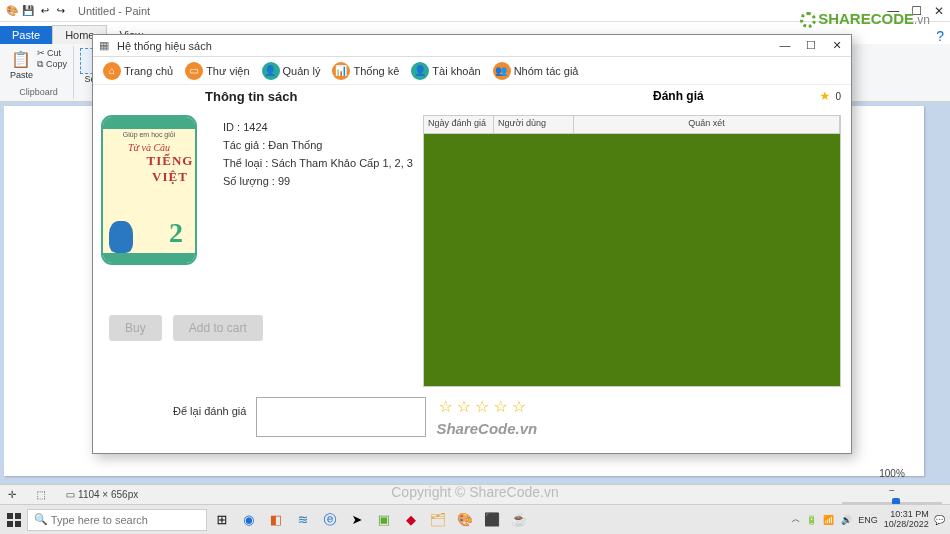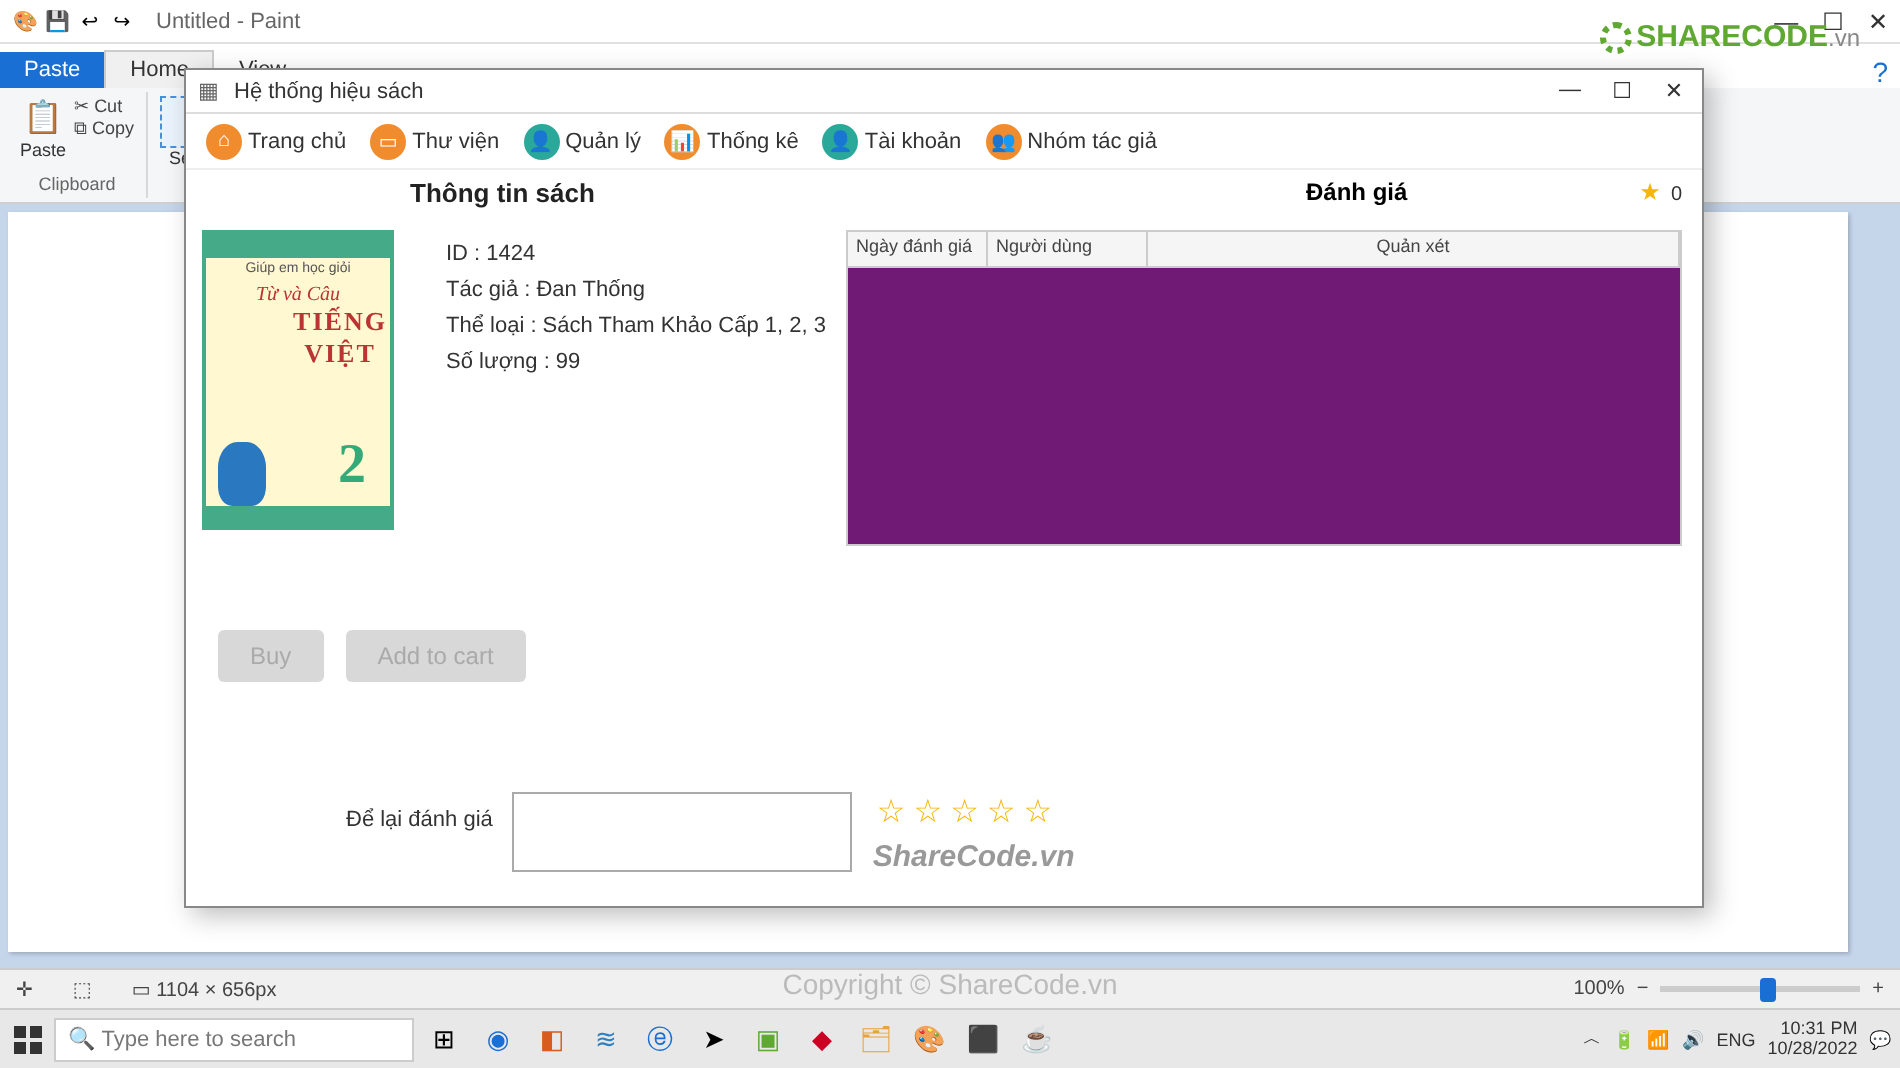--- a/index.html
+++ b/index.html
@@ -59,32 +59,32 @@
 .info-col .subtitle { font-size: 9px; color: #666; }
 
 .btn { display: inline-block; padding: 6px 16px; background: #d8d8d8; color: #aaa; border-radius: 3px; font-size: 12px; cursor: pointer; }
 .btn + .btn { margin-left: 8px; }
 
 .rating-area { position: absolute; left: 560px; top: 4px; right: 10px; }
 .rating-title { font-weight: 600; font-size: 12px; }
 .star { color: #f5b50a; font-size: 12px; }
 .rating-count { font-size: 10px; color: #333; margin-left: 2px; }
 
-.review-table { position: absolute; left: 330px; top: 30px; right: 10px; height: 158px; border: 1px solid #ccc; background: #701a75; }
+.review-table { position: absolute; left: 330px; top: 30px; right: 10px; height: 272px; border: 1px solid #ccc; background: #4d7c0f; }
 .review-table .thead { display: flex; height: 18px; background: #f5f5f5; border-bottom: 1px solid #ccc; font-size: 9px; color: #444; }
 .review-table .th { border-right: 1px solid #ccc; padding: 2px 4px; }
 
 .review-input-row { position: absolute; left: 80px; bottom: 16px; display: flex; align-items: flex-start; gap: 10px; }
 .review-input-row textarea { width: 170px; height: 40px; border: 1px solid #aaa; resize: none; font-size: 11px; }
 .stars-big span { color: #f5b50a; font-size: 16px; margin: 0 2px; cursor: pointer; }
 .watermark { color: #999; font-size: 15px; font-weight: 600; font-style: italic; margin-top: 4px; }
 
 
 .paint-status { position: absolute; left: 0; right: 0; bottom: 30px; height: 20px; background: #f0f0f0; border-top: 1px solid #ccc; display: flex; align-items: center; font-size: 10px; color: #444; padding: 0 8px; gap: 20px; }
-.paint-status .right { margin-left: auto; display: flex; align-items: center; gap: 6px; }
+.paint-status .right { margin-left: auto; display: flex; align-items: center; gap: 6px; flex-direction: column; }
 .zoom-track { width: 100px; height: 3px; background: #ccc; position: relative; }
 .zoom-thumb { position: absolute; left: 50%; top: -4px; width: 8px; height: 12px; background: #1a6fd4; border-radius: 2px; }
 
 
 .taskbar { position: absolute; left: 0; right: 0; bottom: 0; height: 30px; background: #e8e8e8; border-top: 1px solid #ccc; display: flex; align-items: center; padding: 0 4px; gap: 3px; }
 .taskbar .start { width: 20px; height: 20px; display: flex; align-items: center; justify-content: center; }
 .taskbar .search { flex: 0 0 180px; height: 22px; background: #fff; border: 1px solid #ccc; display: flex; align-items: center; padding: 0 6px; color: #777; font-size: 11px; }
 .taskbar .ticon { width: 24px; height: 24px; display: flex; align-items: center; justify-content: center; font-size: 13px; cursor: pointer; }
 .taskbar .tray { margin-left: auto; display: flex; align-items: center; gap: 6px; font-size: 9px; color: #333; }
 .taskbar .clock { text-align: right; line-height: 1.1; font-size: 9px; }
@@ -180,21 +180,21 @@
       </div>
     <div class="nav-item">
         <span class="circ c-orange">👥</span>
         <span>Nhóm tác giả</span>
       </div>
   </div>
 
   <div class="app-body">
     <div style="position:absolute; left:112px; top:4px;" class="section-title">Thông tin sách</div>
 
-    <div class="book-cover" style="position:absolute; left:8px; top:30px;">
+    <div class="book-cover" style="position:absolute; left:8px; top:30px;border-radius:11px;">
       <div class="bc-top"></div>
       <div style="font-size:7px;text-align:center;color:#555;margin-top:2px;">Giúp em học giỏi</div>
       <div class="bc-title1">Từ và Câu</div>
       <div class="bc-title2">TIẾNG VIỆT</div>
       <div class="bc-img"></div>
       <div class="bc-num">2</div>
       <div class="bc-bot"></div>
     </div>
 
     <div class="info-col" style="top:30px;">

